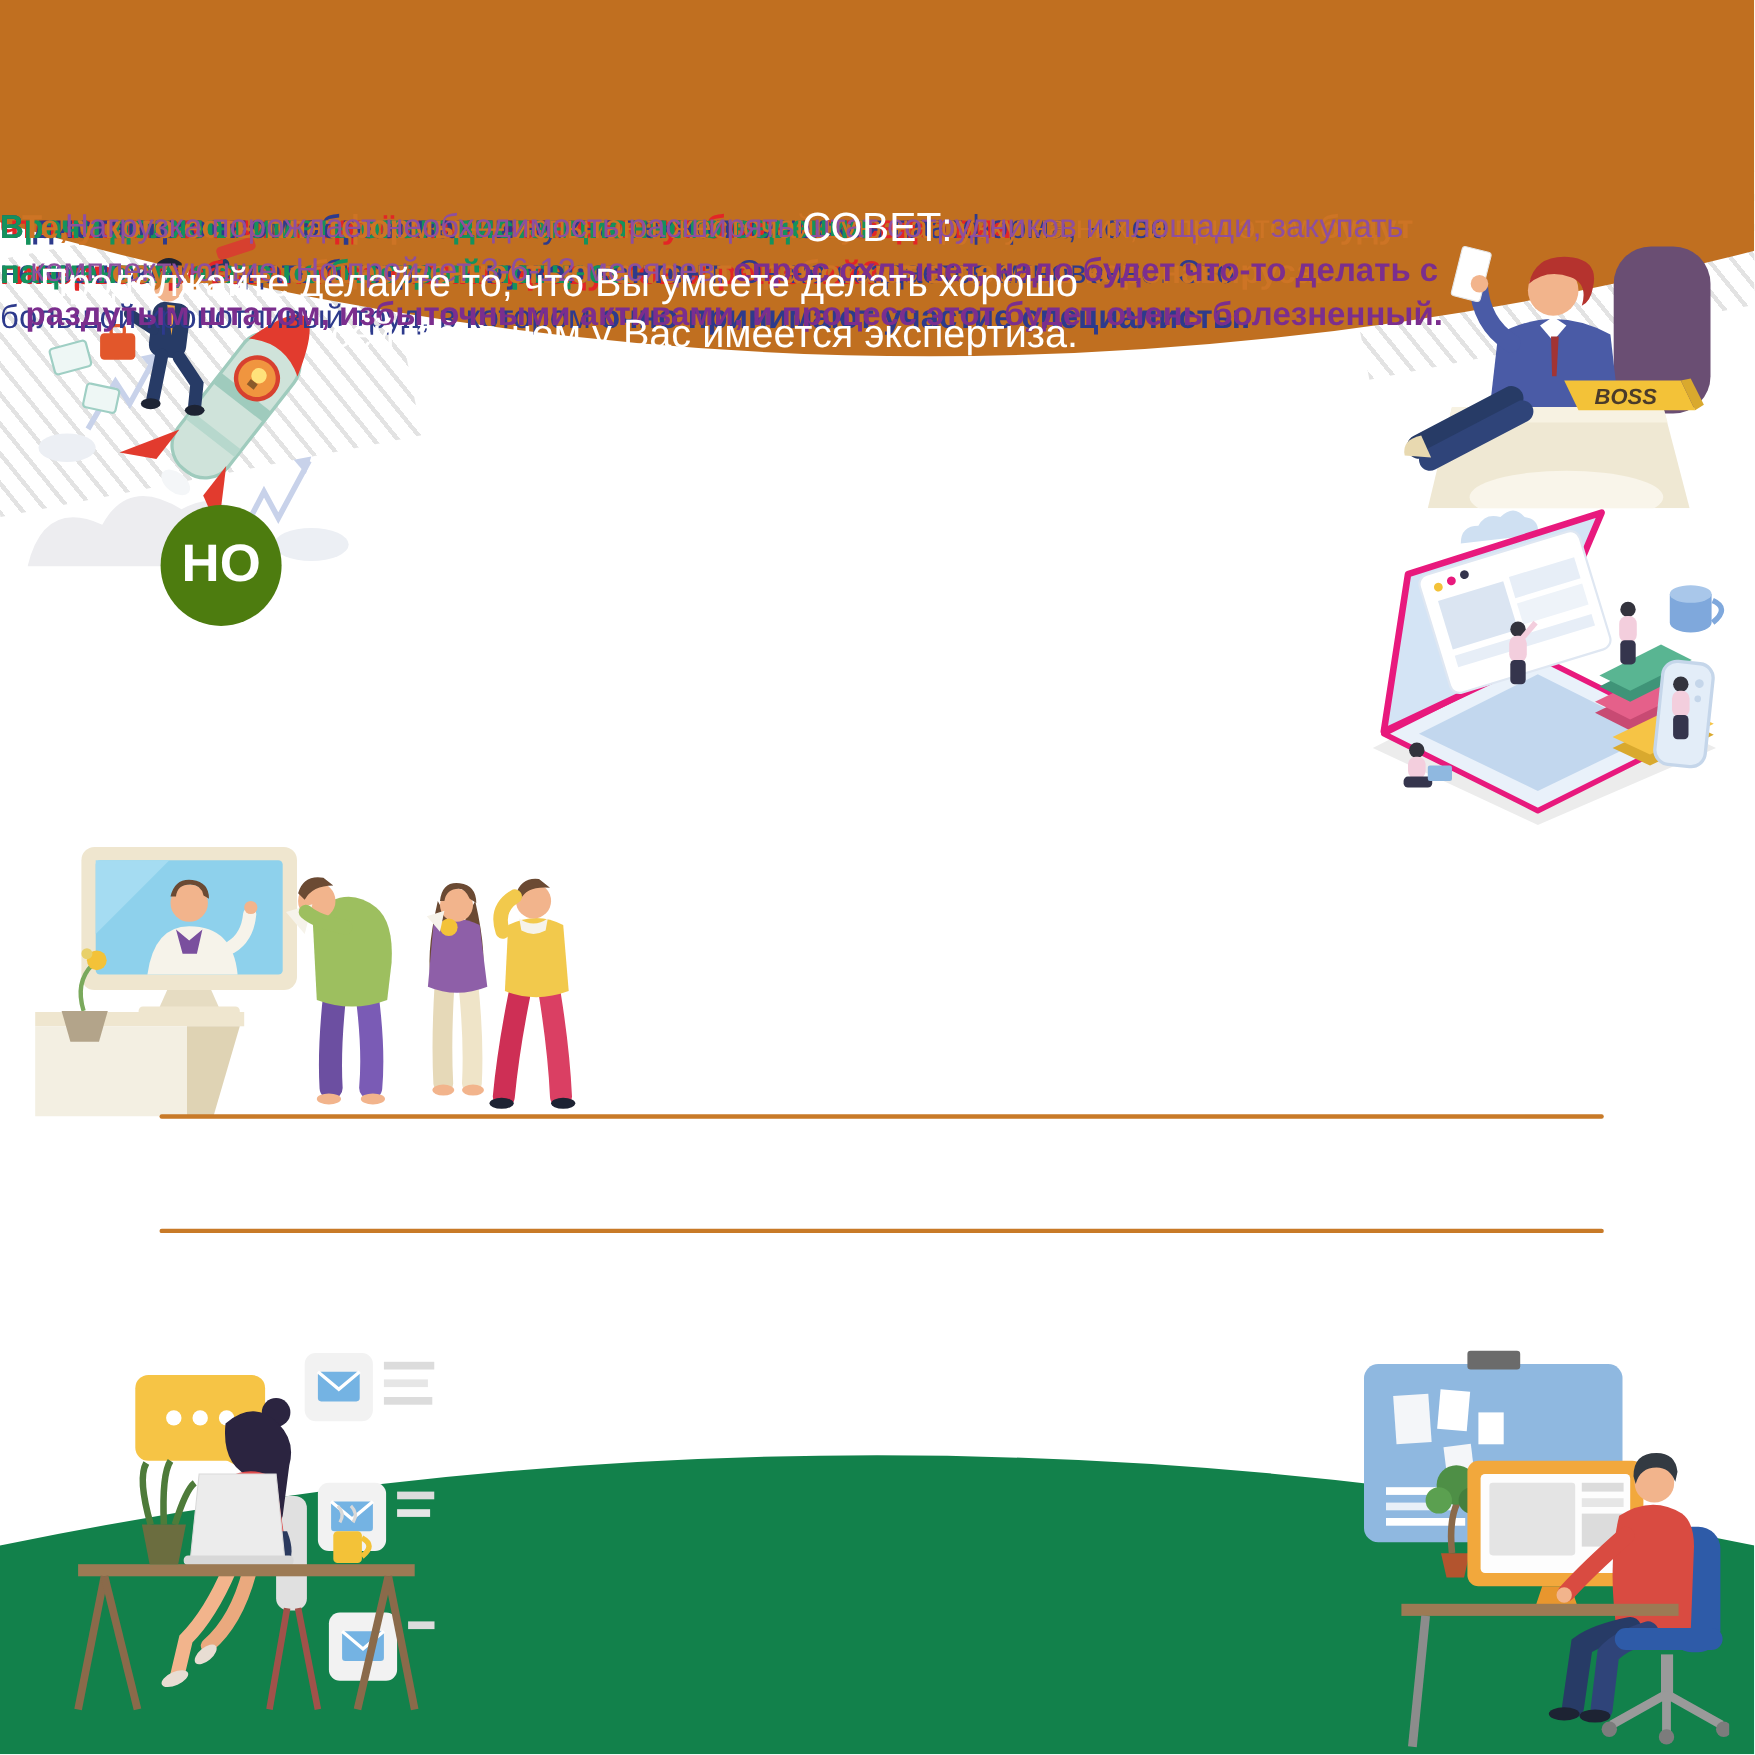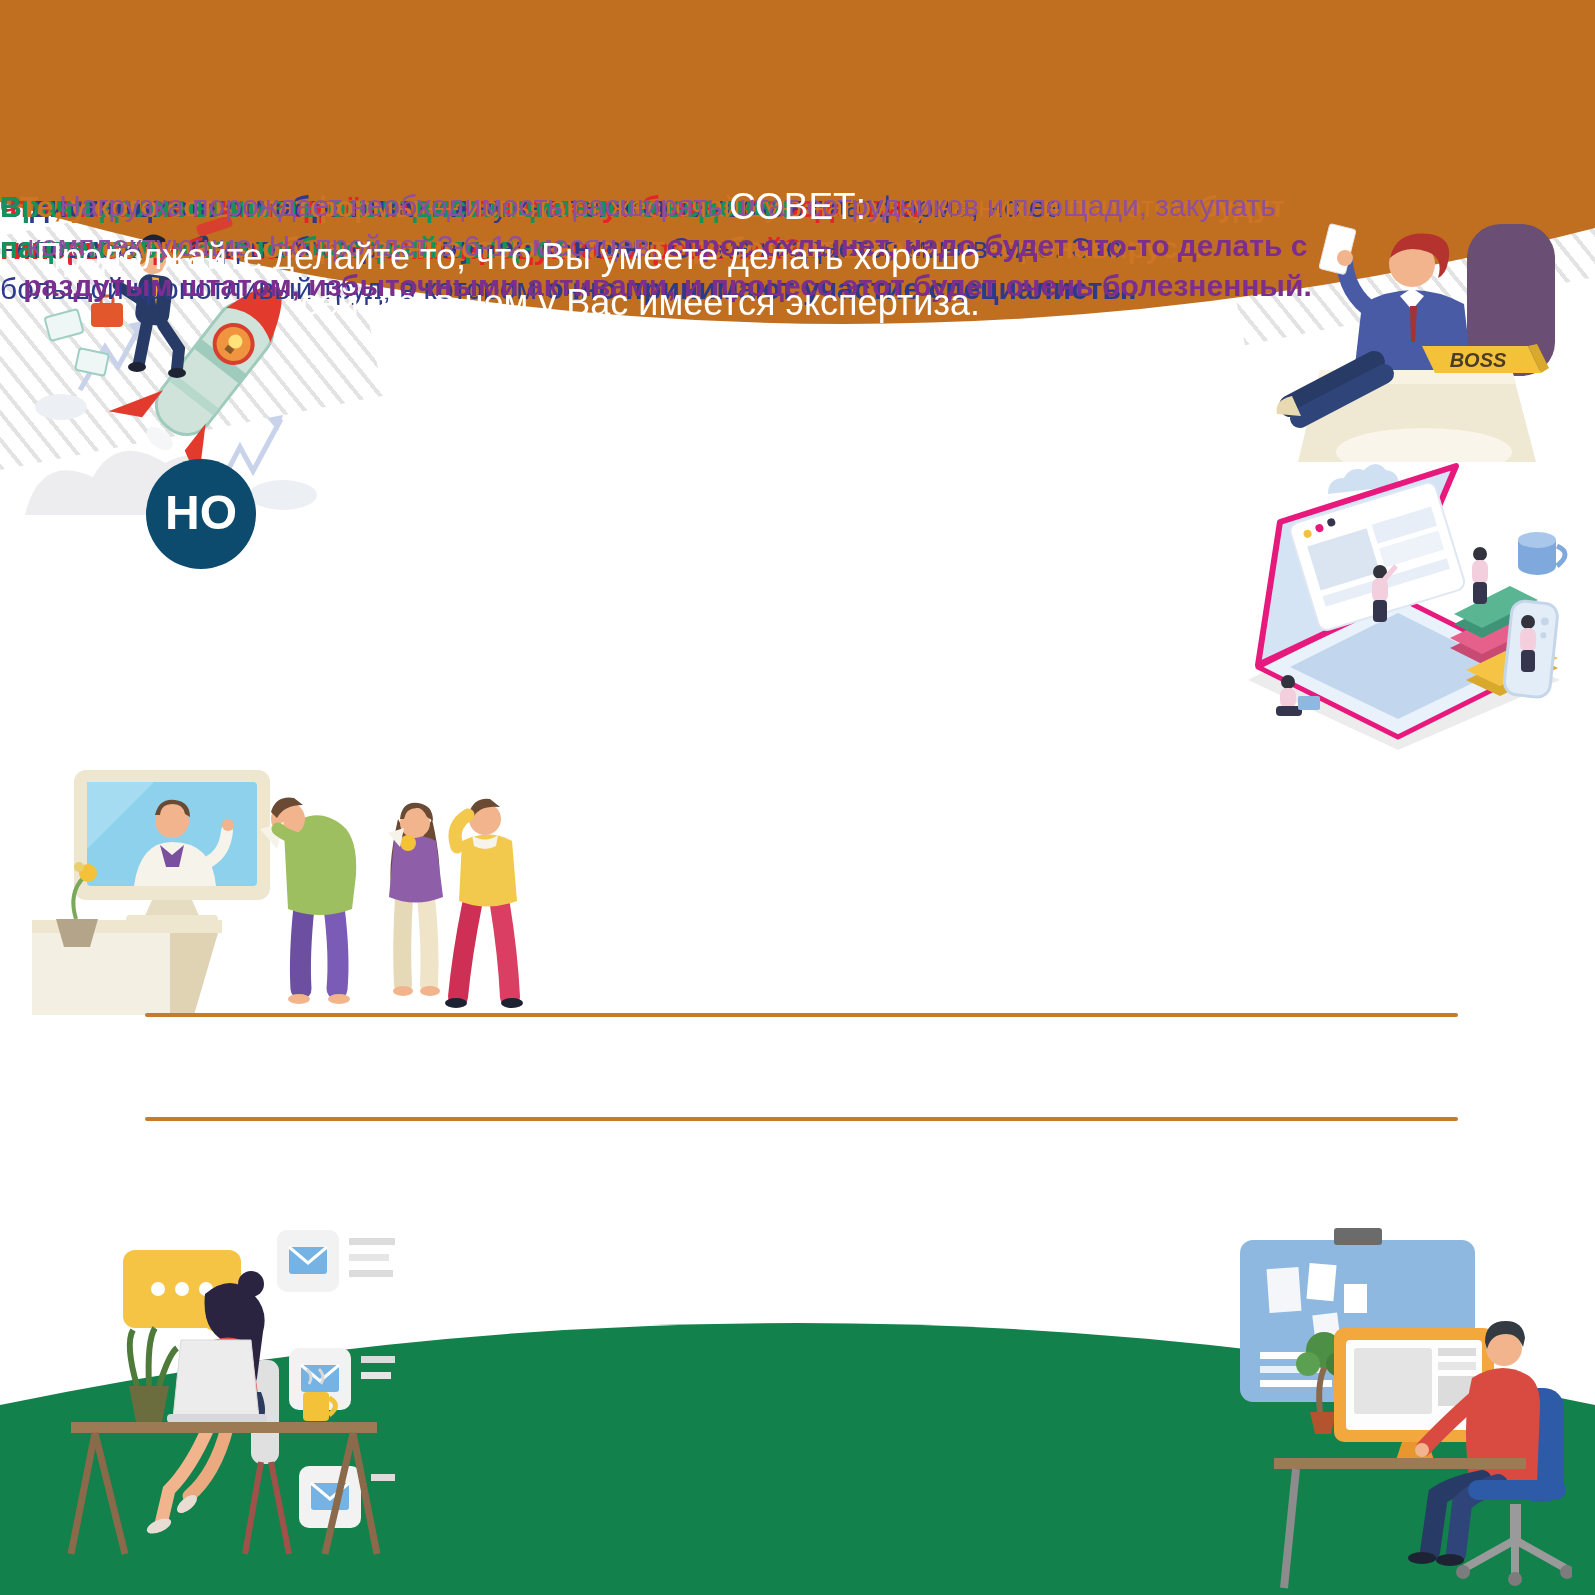--- a/index.html
+++ b/index.html
@@ -5,21 +5,21 @@
   html,body{margin:0;padding:0;background:#fff;}
   .canvas{position:relative;width:1595px;height:1595px;overflow:hidden;background:#fff;
           font-family:"Liberation Sans","DejaVu Sans",sans-serif;}
   .abs{position:absolute;}
   .stripes{background:repeating-linear-gradient(62deg,#dedede 0 4px,transparent 4px 17px);opacity:.85;}
   .txt{position:absolute;margin:0;}
   .b{font-weight:bold;}
   .title{left:0;right:0;top:56;text-align:center;color:#ffffff;font-weight:bold;
          font-size:65px;line-height:93px;letter-spacing:2px;z-index:3;}
   .intro{left:283;top:338;width:990px;text-align:center;color:#f7941e;font-size:30px;line-height:44px;z-index:3;}
-  .no-badge{left:146px;top:459px;width:110px;height:110px;border-radius:50%;background:#0c4a6e;
+  .no-badge{left:146px;top:459px;width:110px;height:110px;border-radius:50%;background:#4d7c0f;
             color:#fff;font-weight:bold;font-size:48px;text-align:center;line-height:108px;z-index:3;}
   .but{left:305;top:483;width:920px;color:#e32526;font-weight:bold;font-size:30px;line-height:42px;z-index:3;}
   .edu{left:73;top:593;width:1175px;color:#2d3a8c;font-size:30px;line-height:41px;z-index:3;}
   .tm{left:544;top:751;width:950px;color:#5d4037;font-size:30px;line-height:41px;z-index:3;}
   .docs{left:546;top:909;width:870px;color:#14925c;font-size:30px;line-height:41px;z-index:3;font-weight:bold;}
   .rule{left:145px;width:1313px;height:4px;background:#c87a28;border-radius:2px;z-index:3;}
   .platforms{left:148;top:1026;width:1305px;text-align:center;color:#cd7425;font-size:30px;line-height:41px;z-index:3;}
   .load{left:130;top:1144;width:1335px;text-align:center;color:#8e4f9f;font-size:30px;line-height:40px;z-index:3;}
   .load .b{color:#7b2e8e;}
   .advice-h{left:0;right:0;top:1371;text-align:center;color:#fff;font-weight:normal;font-size:37px;z-index:3;}

